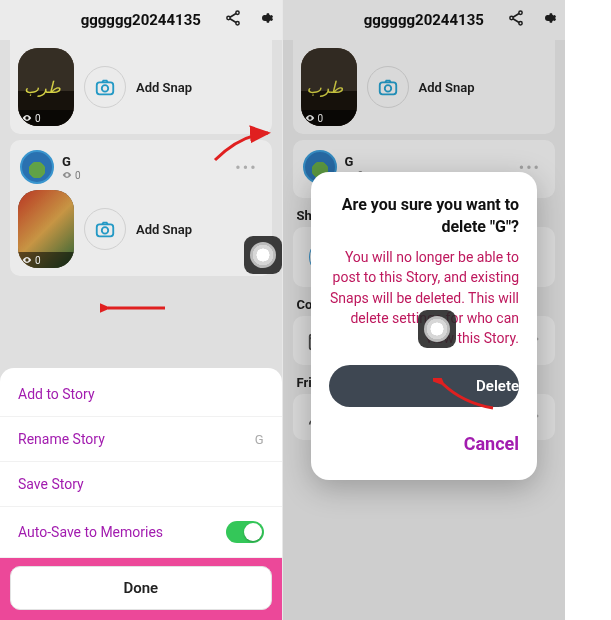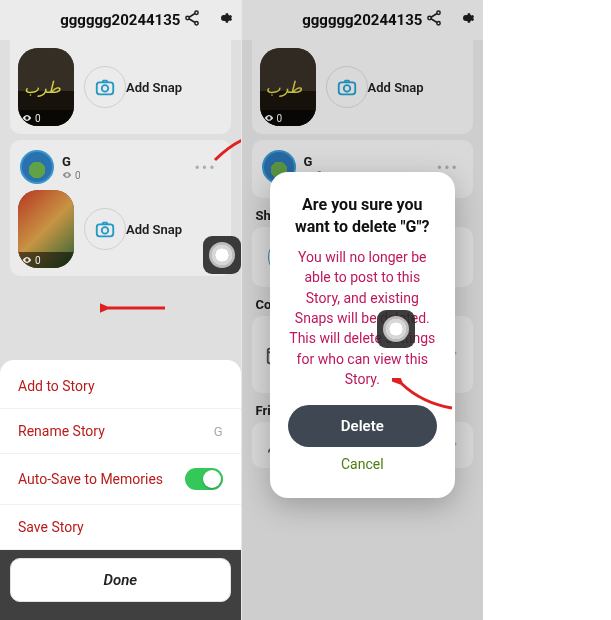--- a/index.html
+++ b/index.html
@@ -1,17 +1,17 @@
 <!DOCTYPE html>
 <html><head>
 <meta charset="utf-8">
 <style>
   * { box-sizing: border-box; margin: 0; padding: 0; font-family: -apple-system, BlinkMacSystemFont, "Segoe UI", Roboto, Helvetica, Arial, sans-serif; }
   html, body { width: 611px; height: 620px; overflow: hidden; background: #fff; }
-  .stage { position: relative; width: 483px; height: 620px; display: flex; }
+  .stage { position: relative; width: 565px; height: 620px; display: flex; }
   .phone { position: relative; width: 305px; height: 620px; background: #f2f2f2; overflow: hidden; border-right: 1px solid #e8e8e8; }
   .phone:last-child { border-right: none; }
 
   
   .hdr { height: 40px; display: flex; align-items: center; justify-content: center; background: #fff; position: relative; }
   .hdr-title { font-size: 15px; font-weight: 700; color: #111; }
   .hdr-right { position: absolute; right: 8px; top: 0; height: 40px; display: flex; align-items: center; gap: 14px; }
   .hdr-right svg { width: 18px; height: 18px; }
 
   
@@ -21,21 +21,21 @@
   .thumb { width: 56px; height: 78px; border-radius: 20px; background: #5a4a3a; position: relative; overflow: hidden; flex-shrink: 0; }
   .thumb .art1 { position: absolute; inset: 0; background: linear-gradient(180deg,#3a3228 0%,#3a3228 55%,#1a140e 55%,#1a140e 100%); }
   .thumb .script { position: absolute; top: 30px; left: 6px; font-size: 16px; color: #e7e24b; font-family: serif; font-style: italic; }
   .thumb .art3 { position: absolute; inset: 0; background: linear-gradient(135deg,#c93b26 0%,#d8a24a 50%,#2e6b3a 100%); }
   .thumb .strip { position: absolute; left: 0; right: 0; bottom: 0; height: 16px; background: rgba(0,0,0,.55); display: flex; align-items: center; gap: 3px; padding-left: 4px; }
   .thumb .strip svg { width: 10px; height: 10px; }
   .thumb .strip span { color: #fff; font-size: 10px; }
 
   .camera-btn { width: 42px; height: 42px; border-radius: 50%; border: 1.5px solid #e2e2e2; display: flex; align-items: center; justify-content: center; margin-left: 10px; flex-shrink: 0; background: #fff; }
   .camera-btn svg { width: 22px; height: 22px; }
-  .add-snap-lbl { font-size: 13px; font-weight: 600; color: #222; }
+  .add-snap-lbl { margin-left: 10px; font-size: 13px; font-weight: 600; color: #222; }
 
   .story-head { display: flex; align-items: center; padding: 2px 2px 6px 2px; }
   .avatar { width: 34px; height: 34px; border-radius: 50%; border: 2px solid #3ea2e0; background: radial-gradient(circle at 50% 60%, #6ab04c 0%, #6ab04c 35%, #2e7bbf 36%, #2e7bbf 100%); flex-shrink: 0; }
   .story-meta { margin-left: 8px; flex: 1; }
   .story-name { font-size: 13px; font-weight: 700; color: #222; }
   .views { display: flex; align-items: center; gap: 3px; margin-top: 1px; }
   .views svg { width: 10px; height: 10px; }
   .views span { font-size: 10px; color: #888; }
   .more-dots { color: #bbb; font-size: 16px; letter-spacing: 2px; padding: 0 4px; }
 
@@ -46,35 +46,35 @@
   .list-row .cal { width: 26px; height: 26px; display: flex; align-items: center; justify-content: center; }
   .list-row .ttl { font-size: 12.5px; font-weight: 700; color: #222; }
   .list-row .sub { font-size: 11px; color: #9a9a9a; margin-top: 1px; }
   .chev { margin-left: auto; color: #bbb; }
 
   
   .dim { position: absolute; inset: 0; background: rgba(0,0,0,.08); }
   .sheet { position: absolute; left: 0; right: 0; bottom: 0; background: #fff; border-top-left-radius: 14px; border-top-right-radius: 14px; padding: 4px 0 0; }
   .sheet-row { display: flex; align-items: center; justify-content: space-between; padding: 14px 18px; border-bottom: 1px solid #f1f1f1; }
   .sheet-row:last-of-type { border-bottom: none; }
-  .sheet-row .lbl { font-size: 14px; color: #b91c1c; }
+  .sheet-row .lbl { font-size: 14px; color: #a21caf; }
   .sheet-row.danger .lbl { color: #e0324a; }
   .sheet-row .val { font-size: 13px; color: #aaa; }
   .toggle { width: 38px; height: 22px; border-radius: 11px; background: #34c759; position: relative; }
   .toggle::after { content: ""; position: absolute; right: 2px; top: 2px; width: 18px; height: 18px; border-radius: 50%; background: #fff; box-shadow: 0 1px 2px rgba(0,0,0,.25); }
-  .done-wrap { padding: 8px 10px 18px; background: #404040; font-style: italic; }
+  .done-wrap { padding: 8px 10px 10px; background: #ec4899; }
   .done-btn { width: 100%; background: #fff; border: 1px solid #e2e2e2; border-radius: 10px; padding: 12px 0; text-align: center; font-size: 15px; font-weight: 600; color: #222; }
 
   
   .rdim { position: absolute; inset: 0; background: rgba(0,0,0,.15); }
-  .dialog { position: absolute; left: 28px; right: 28px; top: 172px; background: #fff; border-radius: 18px; padding: 22px 18px 18px; text-align: center; box-shadow: 0 8px 30px rgba(0,0,0,.25); }
+  .dialog { position: absolute; left: 28px; right: 28px; top: 172px; background: #fff; border-radius: 18px; padding: 22px 18px 18px; text-align: right; box-shadow: 0 8px 30px rgba(0,0,0,.25); }
   .dlg-title { font-size: 16px; font-weight: 700; color: #111; line-height: 1.35; margin-bottom: 10px; }
   .dlg-body { font-size: 14px; color: #be185d; line-height: 1.45; margin-bottom: 16px; }
-  .dlg-del { background: #3e4752; color: #fff; border-radius: 24px; padding: 12px 0; font-size: 15px; font-weight: 600; margin-bottom: 1px; }
-  .dlg-cancel { font-size: 14px; font-weight: 400; color: #4d7c0f; padding: 8px 0; }
+  .dlg-del { background: #3e4752; color: #fff; border-radius: 24px; padding: 12px 0; font-size: 15px; font-weight: 600; margin-bottom: 18px; }
+  .dlg-cancel { font-size: 18px; font-weight: 700; color: #a21caf; padding: 8px 0; }
 
   
   .atouch { position: absolute; width: 38px; height: 38px; border-radius: 9px; background: rgba(40,40,40,.9); display: flex; align-items: center; justify-content: center; }
   .atouch .ring { width: 26px; height: 26px; border-radius: 50%; background: radial-gradient(circle,#fff 0%,#fff 35%,#d7d7d7 36%,#d7d7d7 55%,#bcbcbc 56%,#bcbcbc 100%); }
 
   
   .arrow { position: absolute; pointer-events: none; }
   .arrow svg { display: block; }
 
   
@@ -168,25 +168,25 @@
     <div class="dim"></div>
     <div class="sheet">
       <div class="sheet-row">
         <span class="lbl">Add to Story</span>
       </div>
       <div class="sheet-row">
         <span class="lbl">Rename Story</span>
         <span class="val">G</span>
       </div>
       <div class="sheet-row">
+        <span class="lbl">Save Story</span>
+      </div>
+      <div class="sheet-row">
         <span class="lbl">Auto-Save to Memories</span>
         <div class="toggle"></div>
-      </div>
-      <div class="sheet-row">
-        <span class="lbl">Save Story</span>
       </div>
       <div class="done-wrap">
         <div class="done-btn">Done</div>
       </div>
     </div>
 
     <div class="atouch" style="right:0; top:236px;">
         <div class="ring"></div>
       </div>
 

